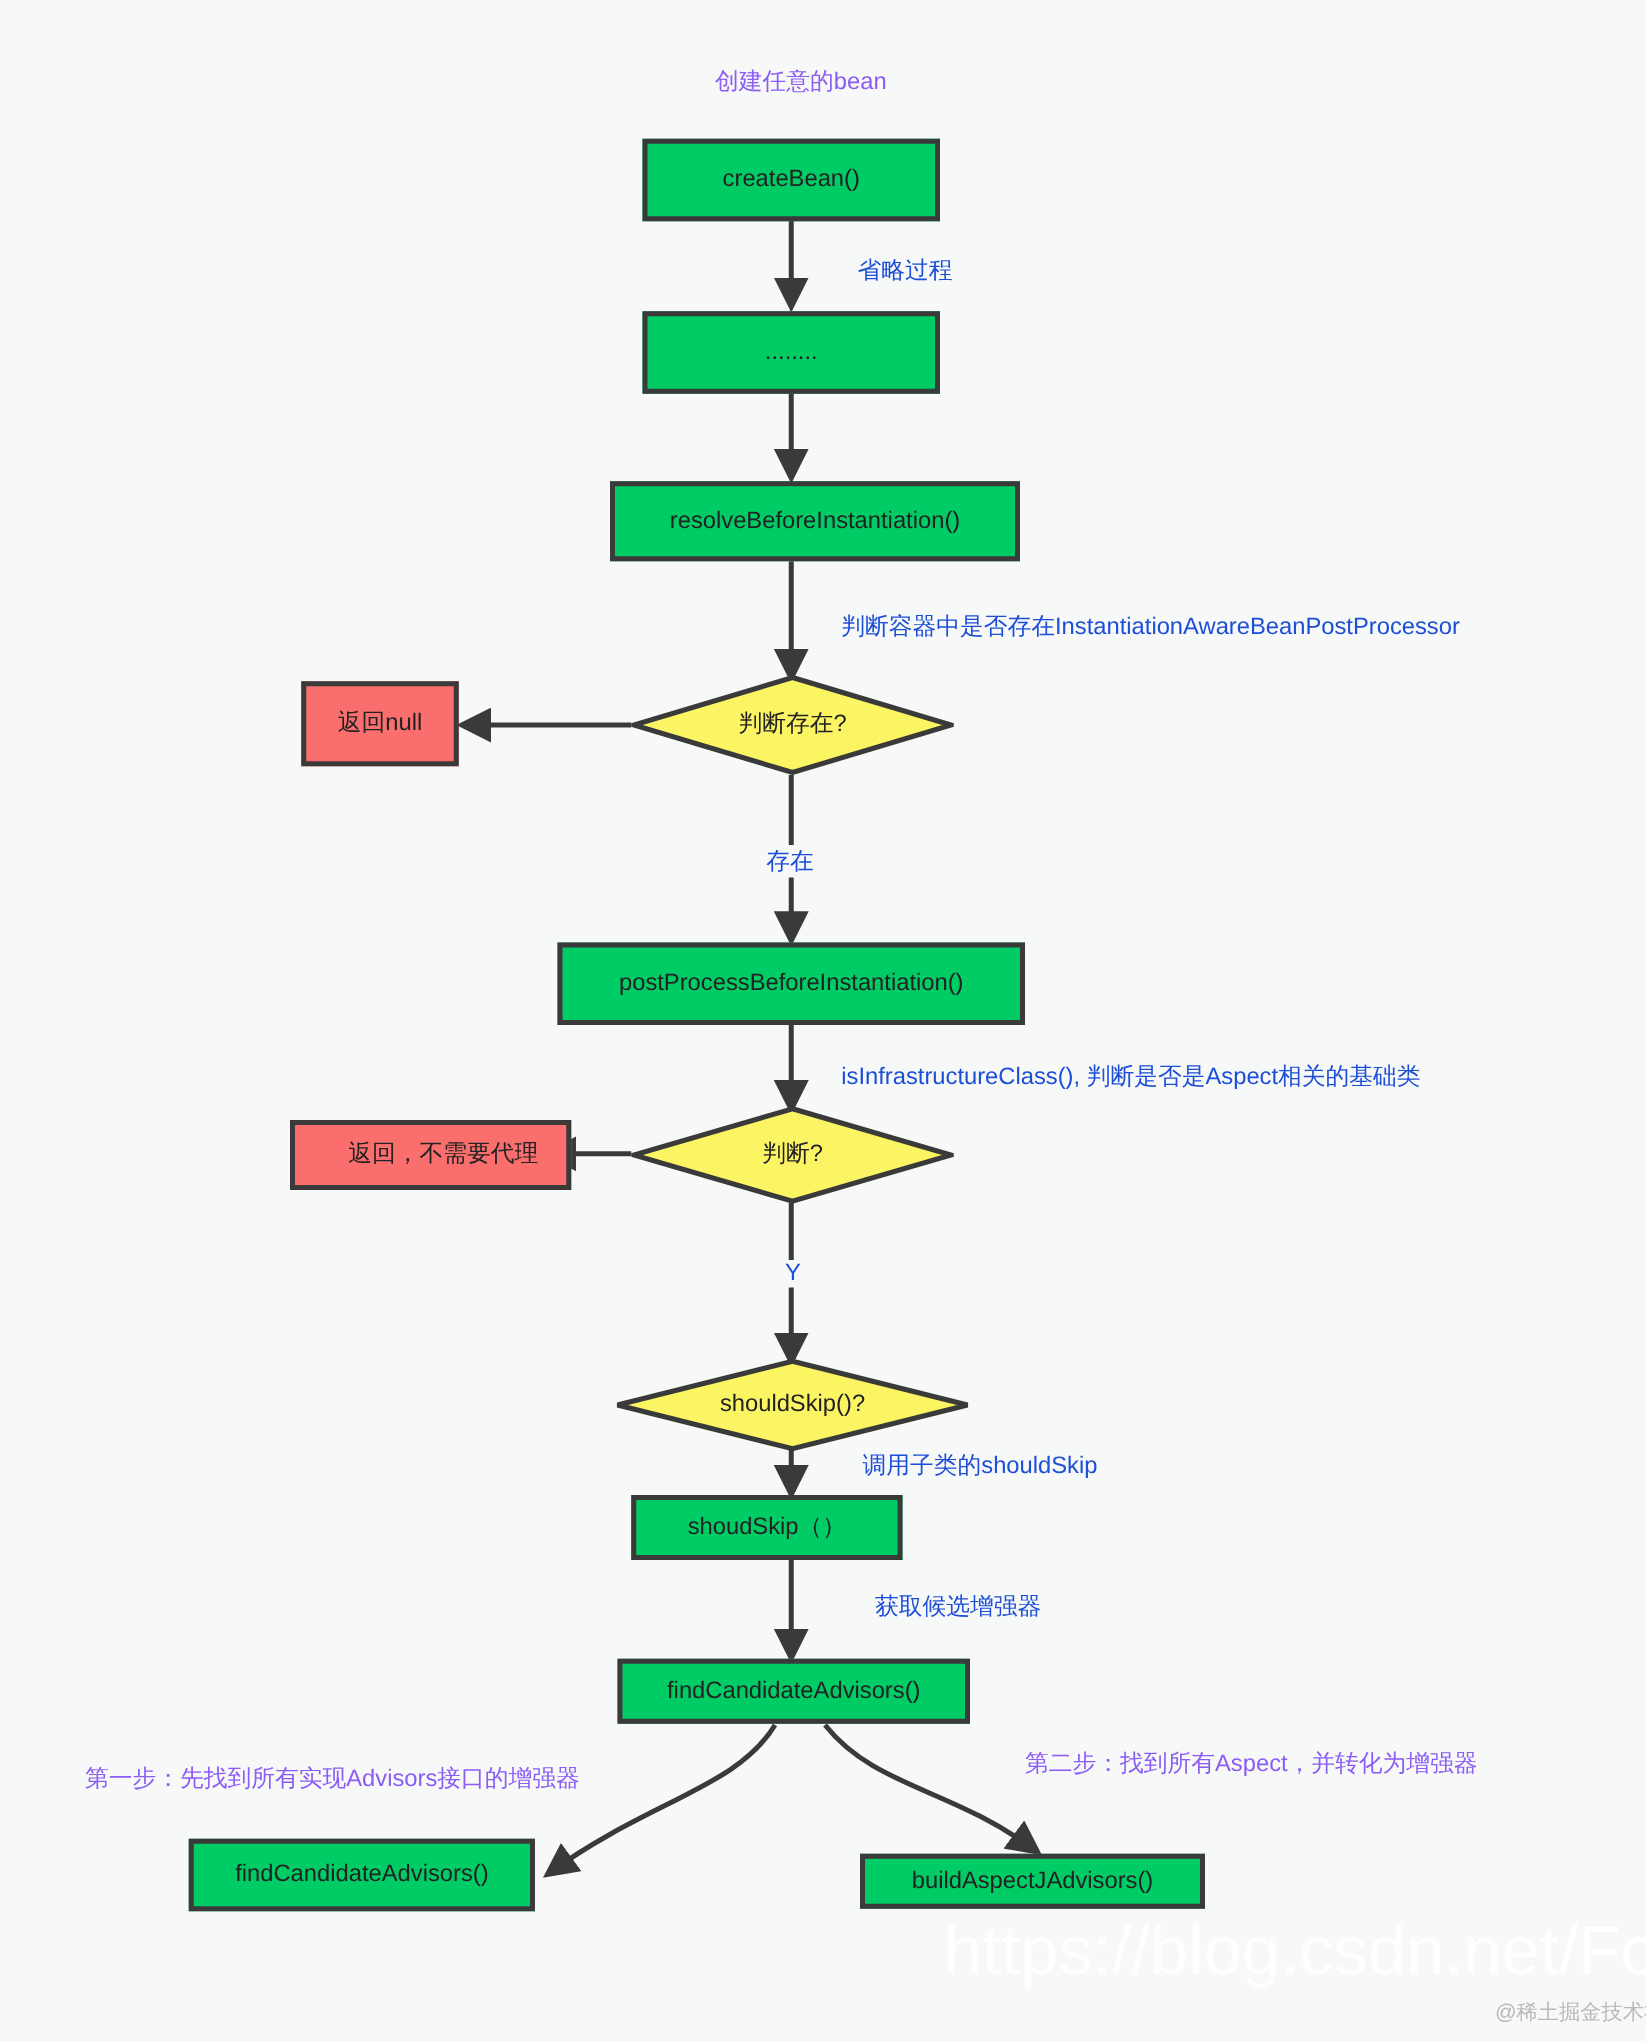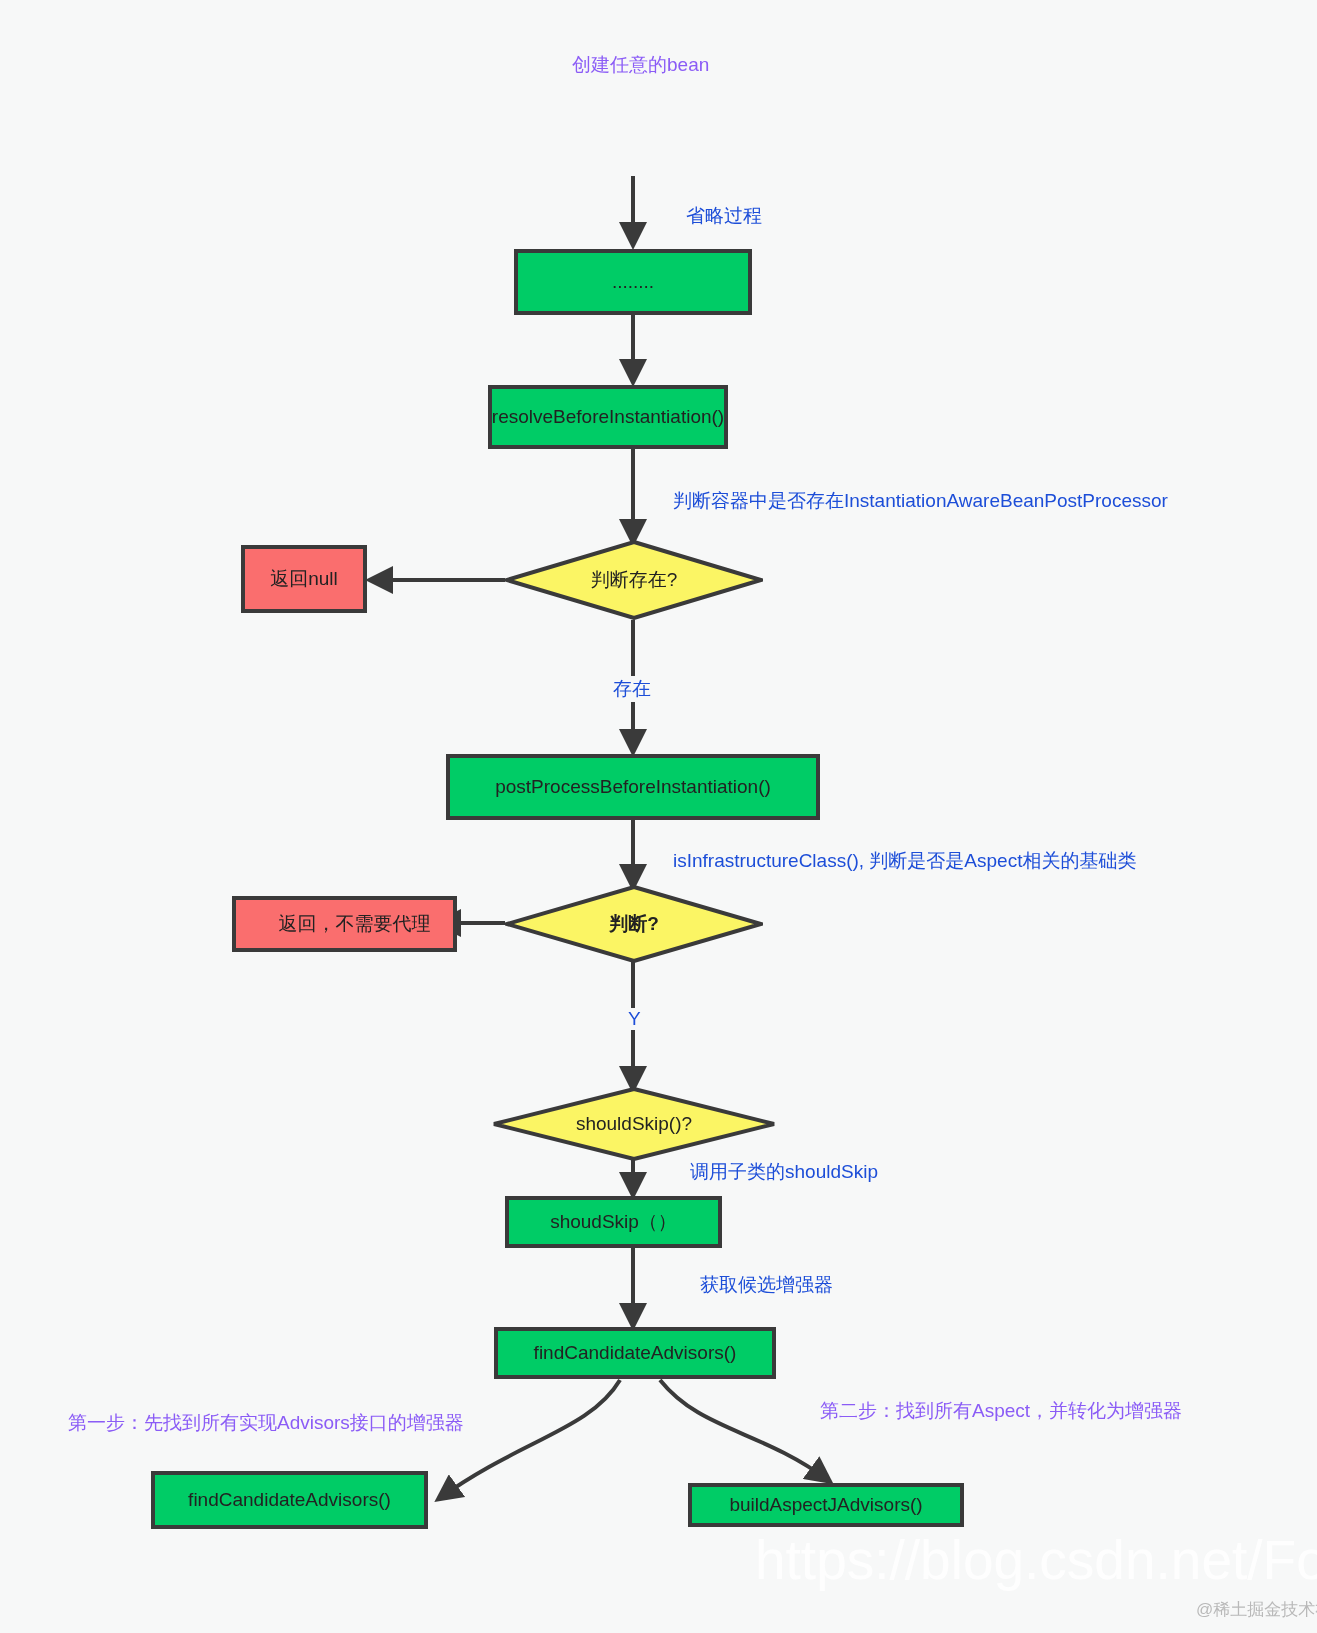--- a/index.html
+++ b/index.html
@@ -126,28 +126,31 @@
 
     <line x1="633" y1="1248" x2="633" y2="1324" stroke="#3a3a3a" stroke-width="4" marker-end="url(#arrow)"></line>
 
     <path d="M 620 1380 C 590 1430, 520 1440, 440 1498" stroke="#3a3a3a" stroke-width="4" fill="none" marker-end="url(#arrow)"></path>
 
     <path d="M 660 1380 C 700 1430, 760 1430, 828 1480" stroke="#3a3a3a" stroke-width="4" fill="none" marker-end="url(#arrow)"></path>
   </svg>
 
   <div class="caption" style="left:572px; top:52px;">创建任意的bean</div>
 
+  <div class="node proc" style="left:514px; top:111px; width:238px; height:66px;">
+    <span>createBean()</span>
+  </div>
 
   <div class="edge-label" style="left:684px; top:203px;">省略过程</div>
 
   <div class="node proc" style="left:514px; top:249px; width:238px; height:66px;">
     <span>........</span>
   </div>
 
-  <div class="node proc" style="left:488px; top:385px; width:240px; height:64px;">
+  <div class="node proc" style="left:488px; top:385px; width:328px; height:64px;">
     <span>resolveBeforeInstantiation()</span>
   </div>
 
   <div class="edge-label" style="left:671px; top:488px;">判断容器中是否存在InstantiationAwareBeanPostProcessor</div>
 
   <div class="node dec" style="left:505px; top:540px; width:258px; height:80px;">
     <svg class="dec-shape" viewBox="0 0 258 80" preserveAspectRatio="none">
       <polygon points="129,2 256,40 129,78 2,40" fill="#fbf564" stroke="#3a3a3a" stroke-width="4"></polygon>
     </svg>
     <span class="dec-label">判断存在?</span>
@@ -158,21 +161,21 @@
   </div>
 
   <div class="edge-label" style="left:611px; top:676px;">存在</div>
 
   <div class="node proc" style="left:446px; top:754px; width:374px; height:66px;text-align:right;">
     <span>postProcessBeforeInstantiation()</span>
   </div>
 
   <div class="edge-label" style="left:671px; top:848px;">isInfrastructureClass(), 判断是否是Aspect相关的基础类</div>
 
-  <div class="node dec" style="left:505px; top:885px; width:258px; height:78px;font-weight:bold;">
+  <div class="node dec" style="left:505px; top:885px; width:258px; height:78px;">
     <svg class="dec-shape" viewBox="0 0 258 78" preserveAspectRatio="none">
       <polygon points="129,2 256,39 129,76 2,39" fill="#fbf564" stroke="#3a3a3a" stroke-width="4"></polygon>
     </svg>
     <span class="dec-label">判断?</span>
   </div>
 
   <div class="node term" style="left:232px; top:896px; width:225px; height:56px;padding-left:20px;">
     <span>返回，不需要代理</span>
   </div>
 

